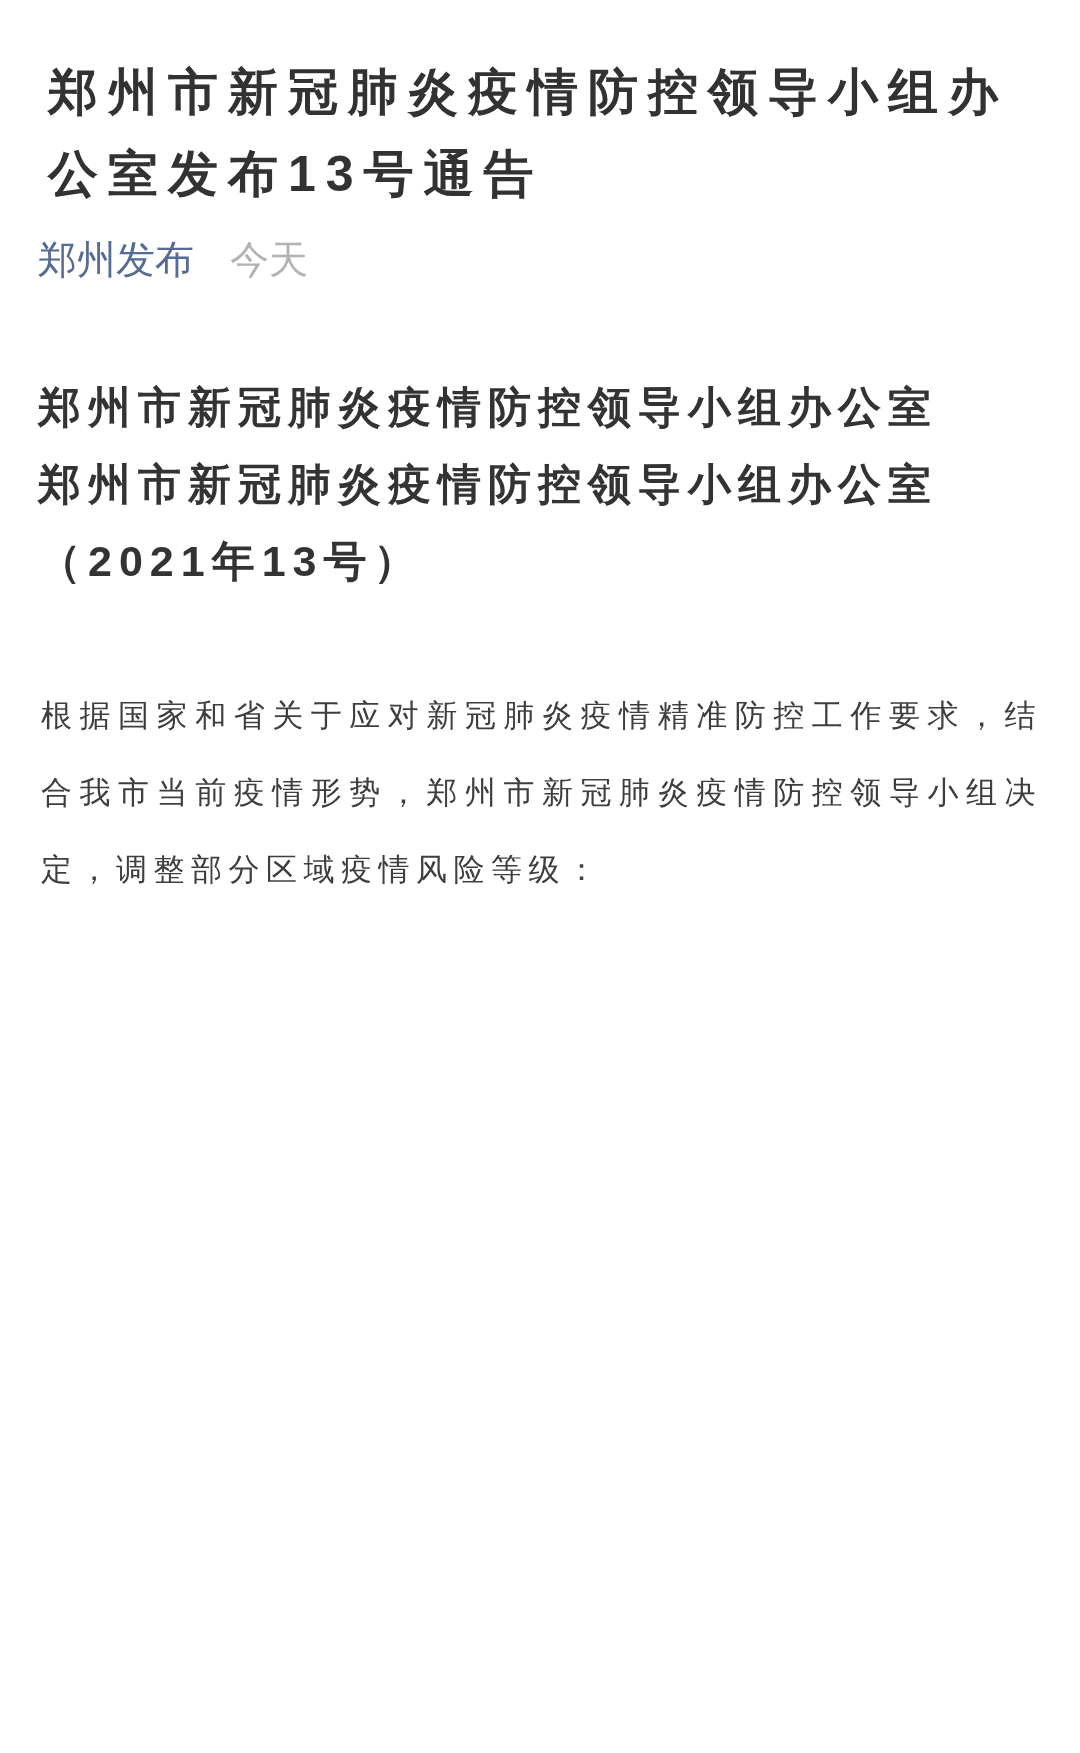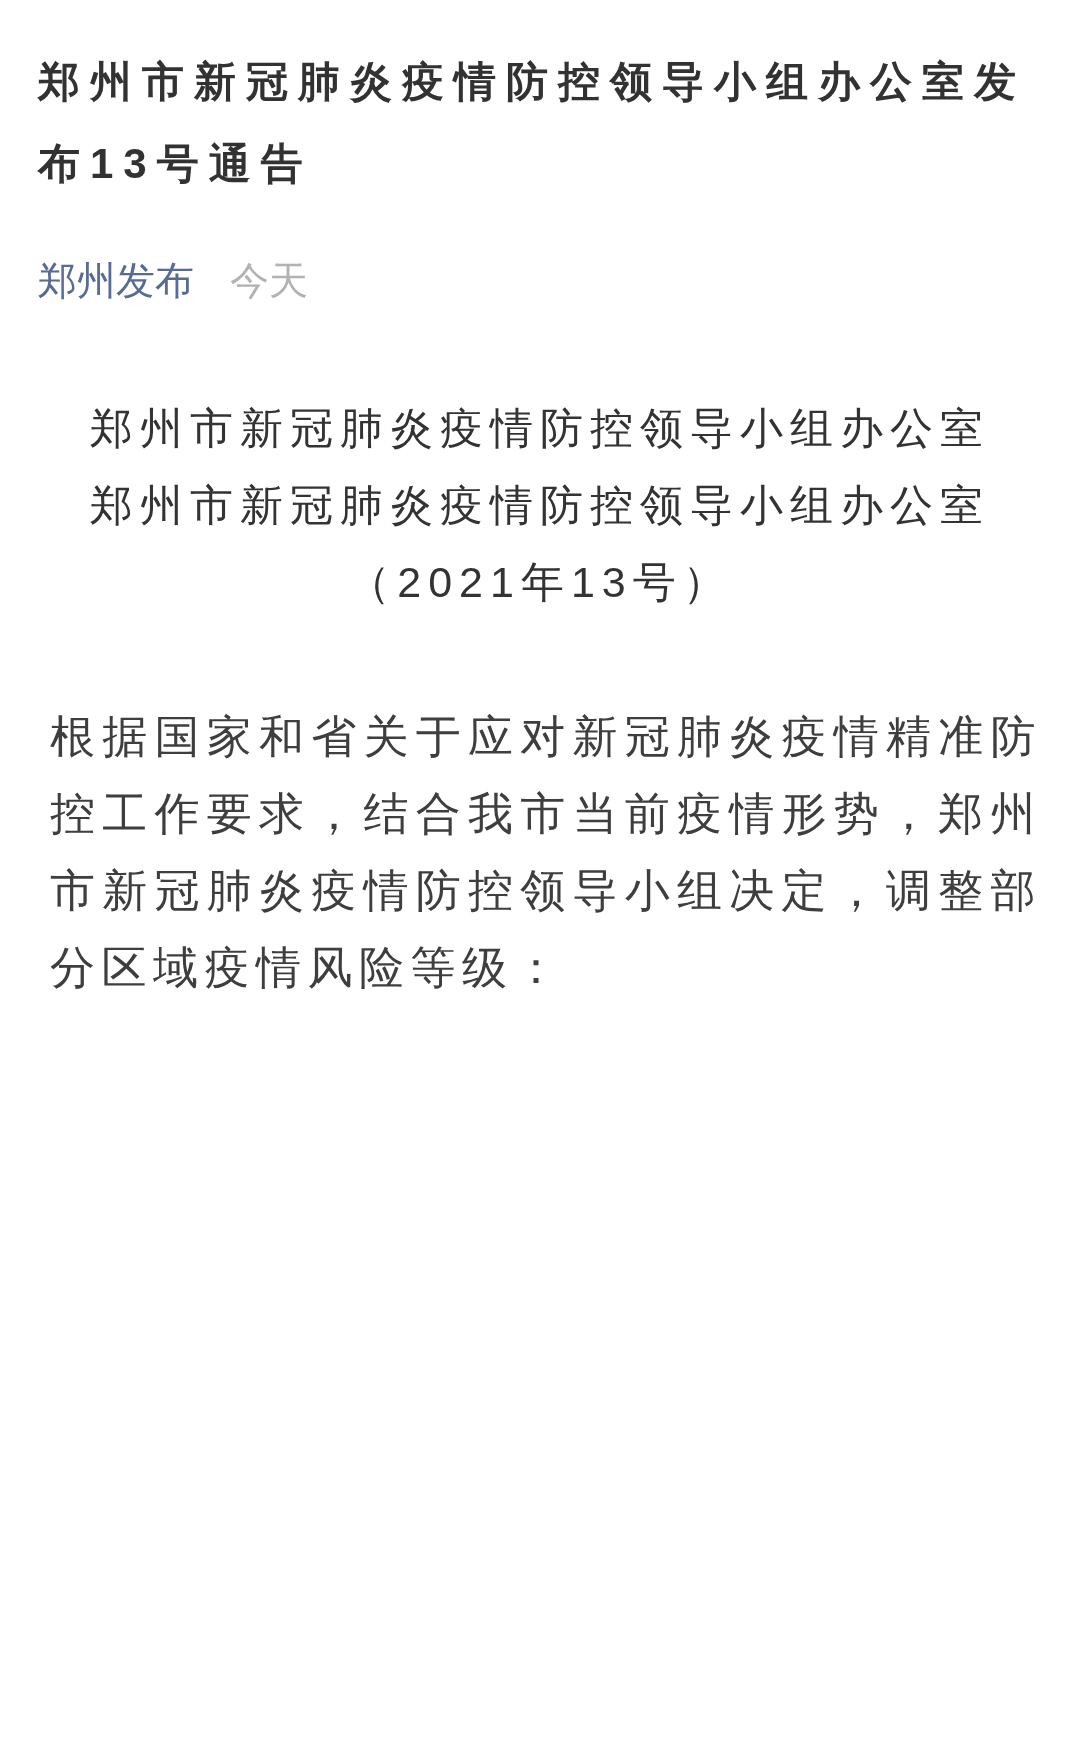--- a/index.html
+++ b/index.html
@@ -14,58 +14,57 @@
     -webkit-font-smoothing: antialiased;
   }
   .page {
     box-sizing: border-box;
     width: 1080px;
     min-height: 1753px;
     padding: 41px 38px 60px 38px;
     background: var(--color-background, #ffffff);
   }
   .article-title {
-    margin: 0;
-    font-size: 42px;
+    margin: 10px;
+    font-size: 50px;
     line-height: 82px;
     font-weight: 700;
     letter-spacing: 10px;
     color: var(--color-title, #323232);
     text-align: left;
   }
   .meta-row {
-    margin-top: 55px;
+    margin-top: 24px;
     font-size: 39px;
     line-height: 42px;
     font-weight: 400;
   }
   .author-link {
     color: var(--color-link, #576b95);
     text-decoration: none;
     cursor: pointer;
     margin-right: 36px;
   }
   .publish-date {
     color: var(--color-date, #b2b2b2);
   }
   .doc-heading {
     margin-top: 88px;
   }
   .doc-heading p {
     margin: 0;
-    text-align: center;
     font-size: 43px;
     line-height: 77px;
-    font-weight: 400;
+    font-weight: 700;
     letter-spacing: 7px;
     color: var(--color-heading, #333333);
   }
   .body-para {
-    margin: 77px 0 0 12px;
-    font-size: 45px;
+    margin: 77px 0 0 3px;
+    font-size: 31px;
     line-height: 77px;
     letter-spacing: 6.5px;
     color: var(--color-body, #3e3e3e);
     text-align: justify;
     word-break: break-all;
   }
 </style>
 </head>
 <body>
 

